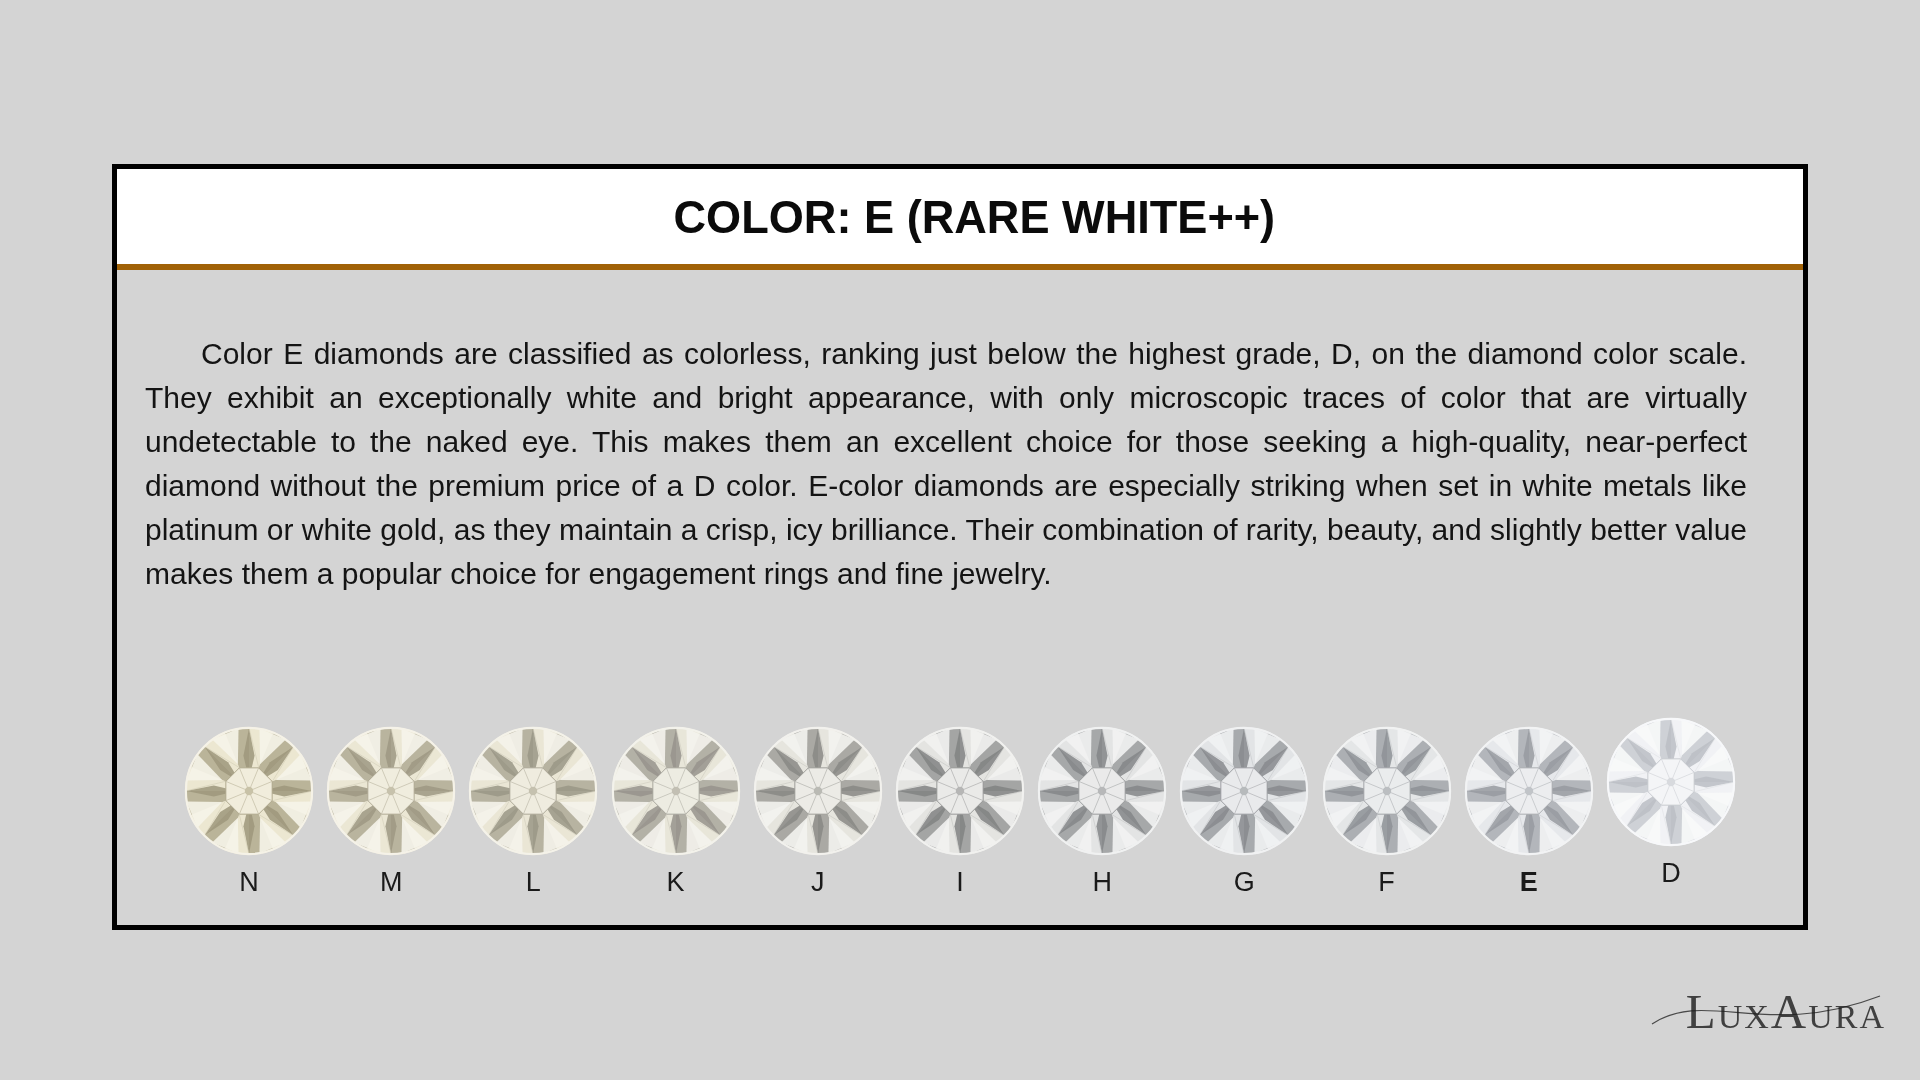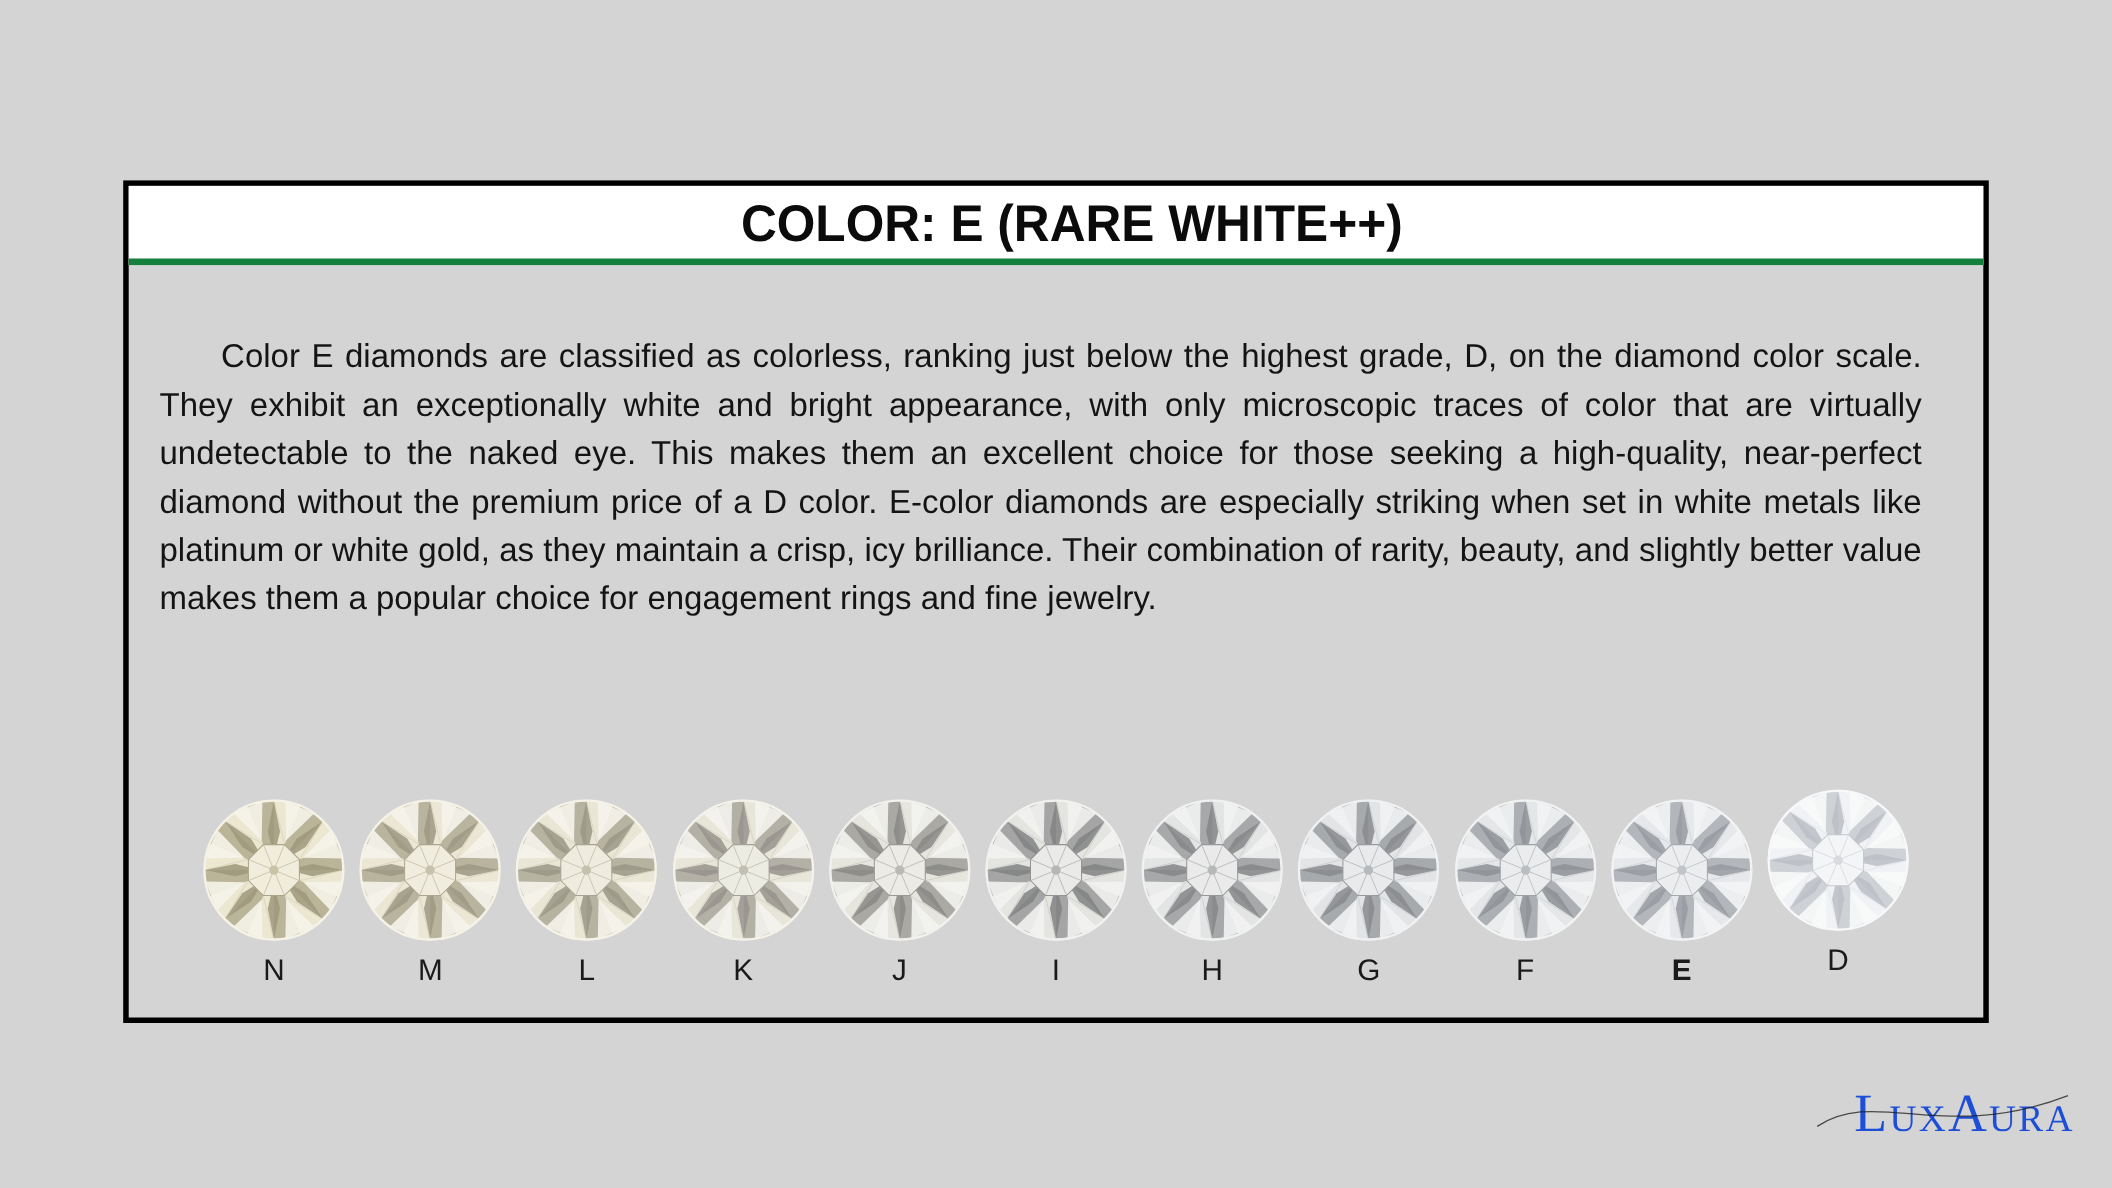--- a/index.html
+++ b/index.html
@@ -6,21 +6,21 @@
   body{
     width:1920px;height:1080px;position:relative;overflow:hidden;
     background:#d4d4d4;
     font-family:"Liberation Sans", sans-serif;
   }
   .card{
     position:absolute;left:112px;top:164px;width:1696px;height:766px;
     box-sizing:border-box;border:5px solid #000;background:#d4d4d4;
   }
   .card-header{
-    box-sizing:border-box;height:72px;background:#ffffff;border-bottom:6px solid #15803d;
+    box-sizing:border-box;height:101px;background:#ffffff;border-bottom:6px solid #a16207;
     display:flex;align-items:center;justify-content:center;padding-left:28px;
   }
   .title{
     margin:0;font-size:47px;font-weight:800;color:#0b0b0b;
     letter-spacing:0px;transform:scaleX(0.96);white-space:nowrap;
   }
   .body-copy{
     margin:62px 56px 0 28px;
     font-size:30px;line-height:44px;color:#141414;
     text-align:justify;text-indent:56px;
@@ -30,21 +30,21 @@
     display:flex;justify-content:space-between;
   }
   .grade-item{width:132px;display:flex;flex-direction:column;align-items:center;}
   .grade-item.raised{transform:translateY(-9px);}
   .diamond{width:132px;height:132px;display:block;}
   .grade-label{margin-top:10px;font-size:27px;color:#1a1a1a;font-weight:400;}
   .grade-label.bold{font-weight:700;}
   .logo{position:absolute;right:34px;top:978px;width:240px;height:68px;}
   .logo-text{
     font-family:"Liberation Serif", serif;font-size:49px;line-height:68px;
-    font-variant:small-caps;letter-spacing:2px;color:#1d4ed8;display:block;text-align:right;
+    font-variant:small-caps;letter-spacing:2px;color:#404040;display:block;text-align:right;
   }
   .logo-swoosh{position:absolute;left:0;top:0;width:240px;height:68px;pointer-events:none;}
 </style>
 </head>
 <body style="background: rgb(212, 212, 212);">
 
 <div class="card">
   <div class="card-header">
     <h1 class="title">COLOR: E (RARE WHITE++)</h1>
   </div>

